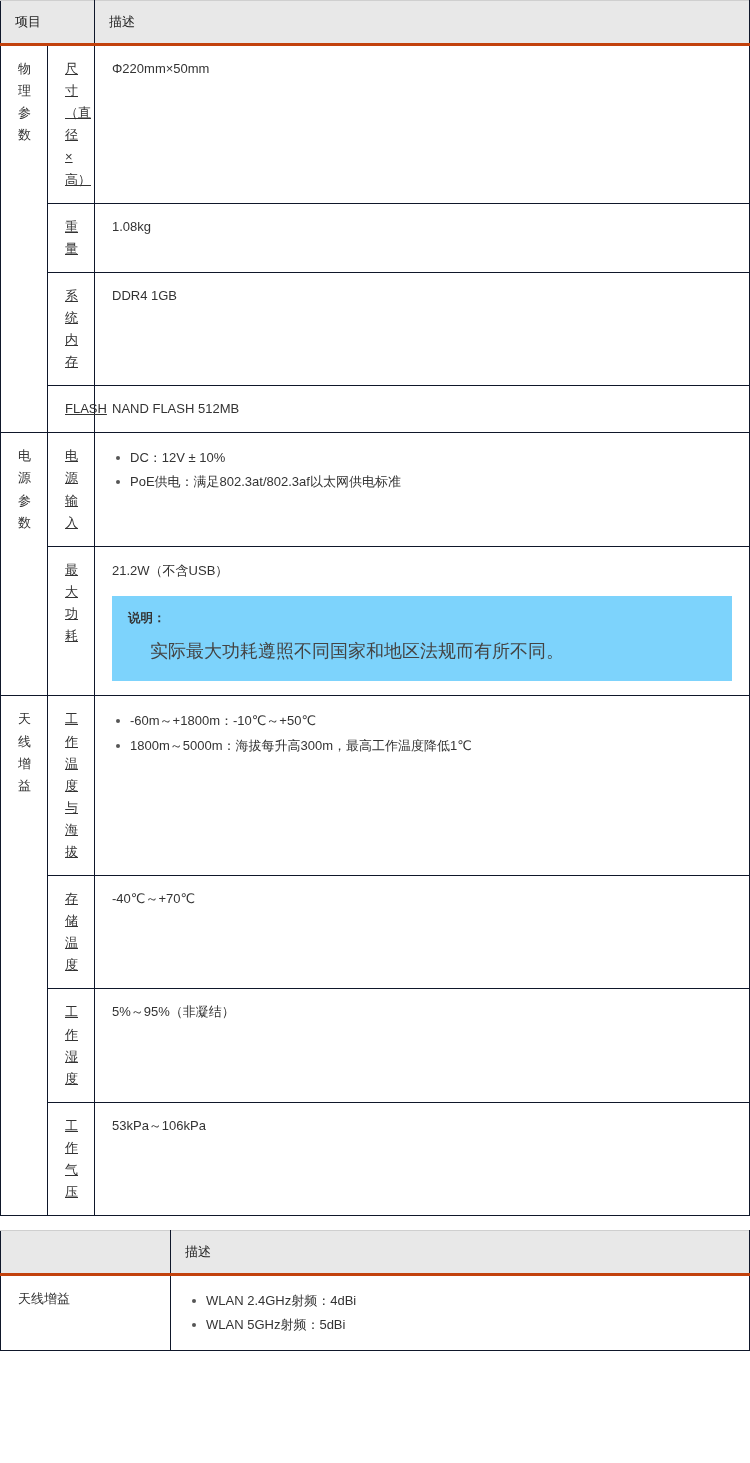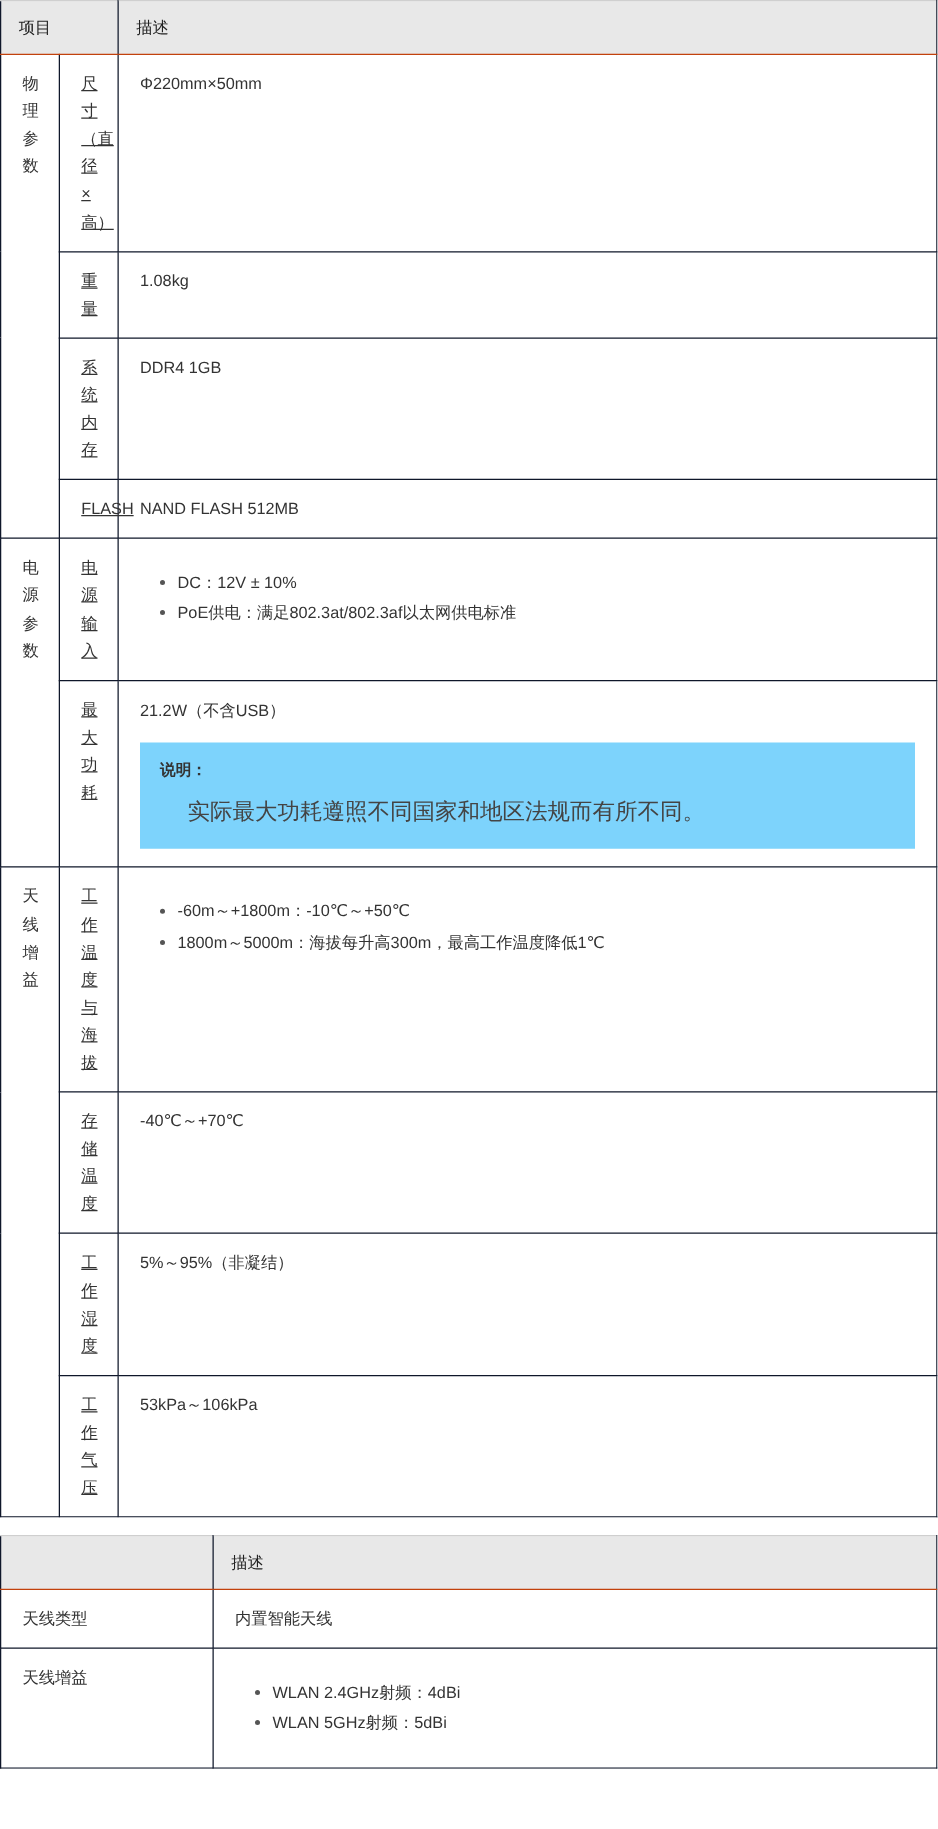--- a/index.html
+++ b/index.html
@@ -36,34 +36,34 @@
     color: #333333;
     font-weight: normal;
     text-align: left;
   }
   table.spec thead th {
     background: #e8e8e8;
     font-size: 13px;
     color: #222222;
     padding: 10px 14px;
     border-top: 1px solid #cfcfcf;
-    border-bottom: 1px solid #c2410c;
+    border-bottom: 3px solid #c2410c;
   }
   .col-a { width: 94px; }
   .col-b { width: 150px; text-decoration: underline; }
   .col-c { width: auto; }
   .t2 .col-a2 { width: 170px; }
 
   .sep {
     height: 14px;
     background: #ffffff;
   }
 
   ul.bul {
-    margin: 12px; padding: 0 0 0 16px;
+    margin: 0; padding: 0 0 0 16px;
     list-style: none;
   }
   ul.bul > li {
     position: relative;
     padding-left: 2px;
     margin: 2px 0;
   }
   ul.bul > li:before {
     content: "";
     position: absolute;
@@ -176,24 +176,20 @@
 
   <table class="spec t2">
     <thead>
       <tr>
         <th class="col-a2"></th>
         <th>描述</th>
       </tr>
     </thead>
     <tbody>
 
-      <tr>
-        <td class="col-a2">天线类型</td>
-        <td>内置智能天线</td>
-      </tr>
 
       <tr>
         <td class="col-a2">天线增益</td>
         <td>
           <ul class="bul">
             <li>WLAN 2.4GHz射频：4dBi</li>
             <li>WLAN 5GHz射频：5dBi</li>
 
           </ul>
 

